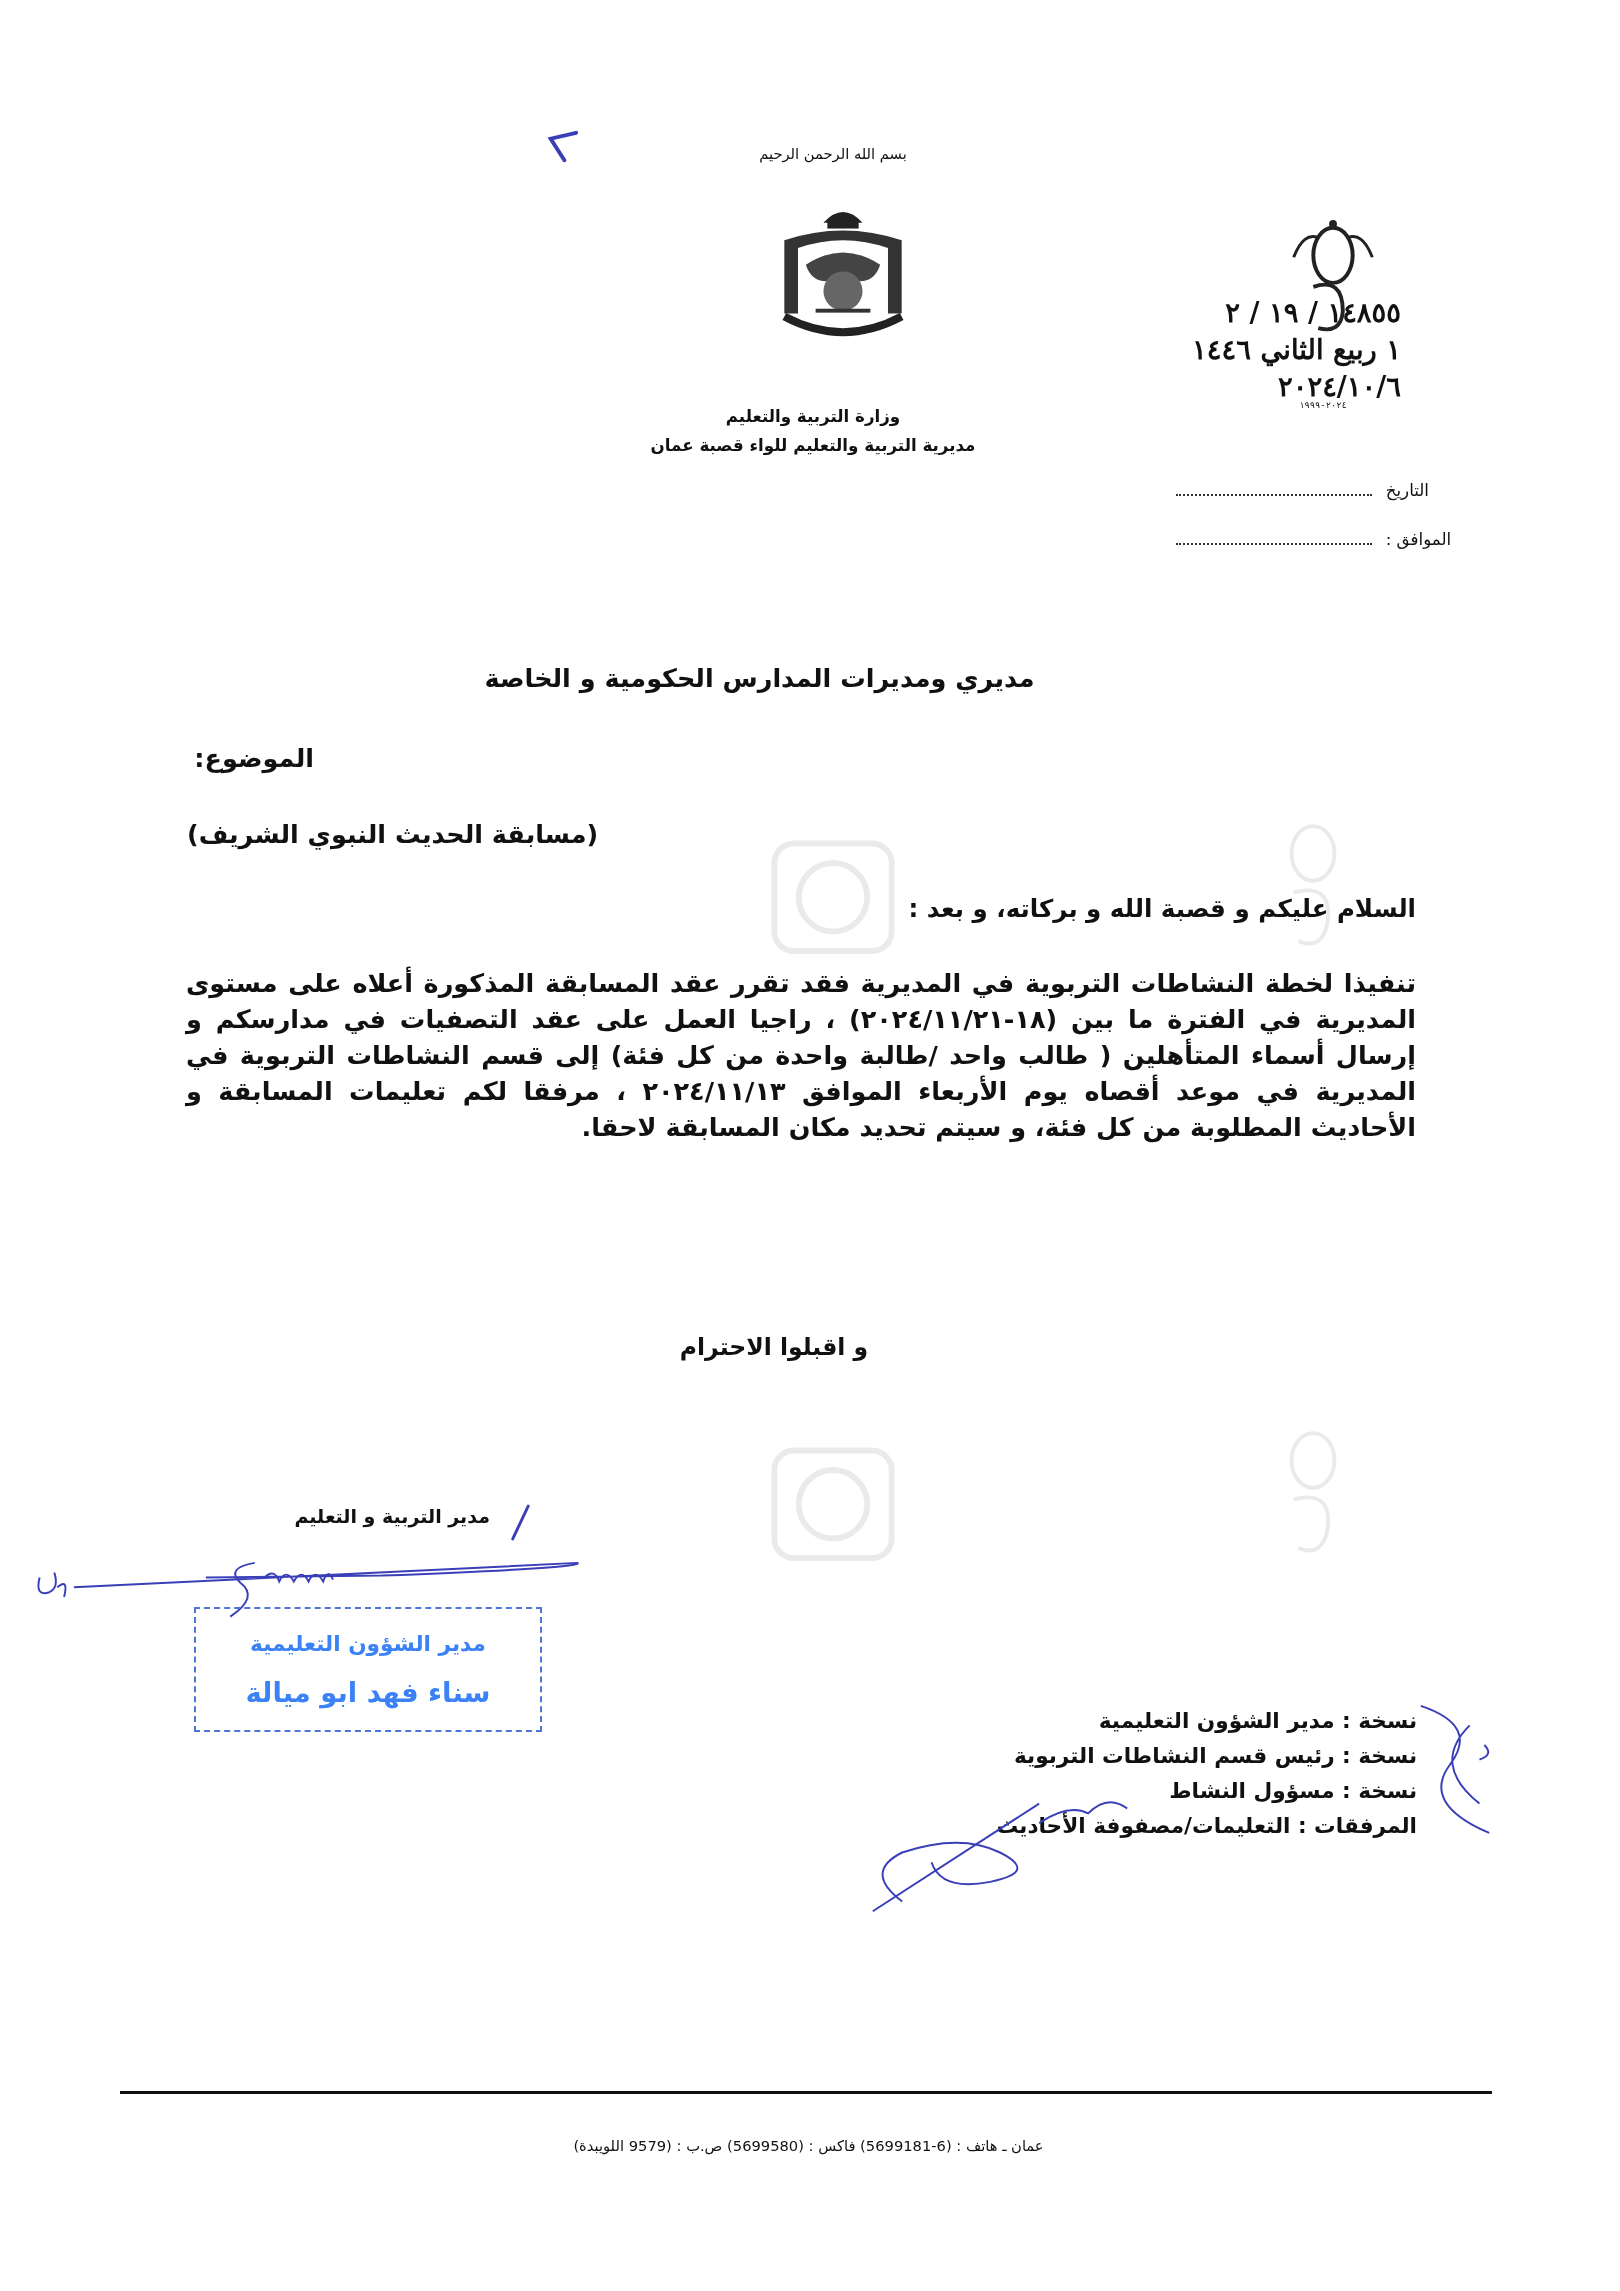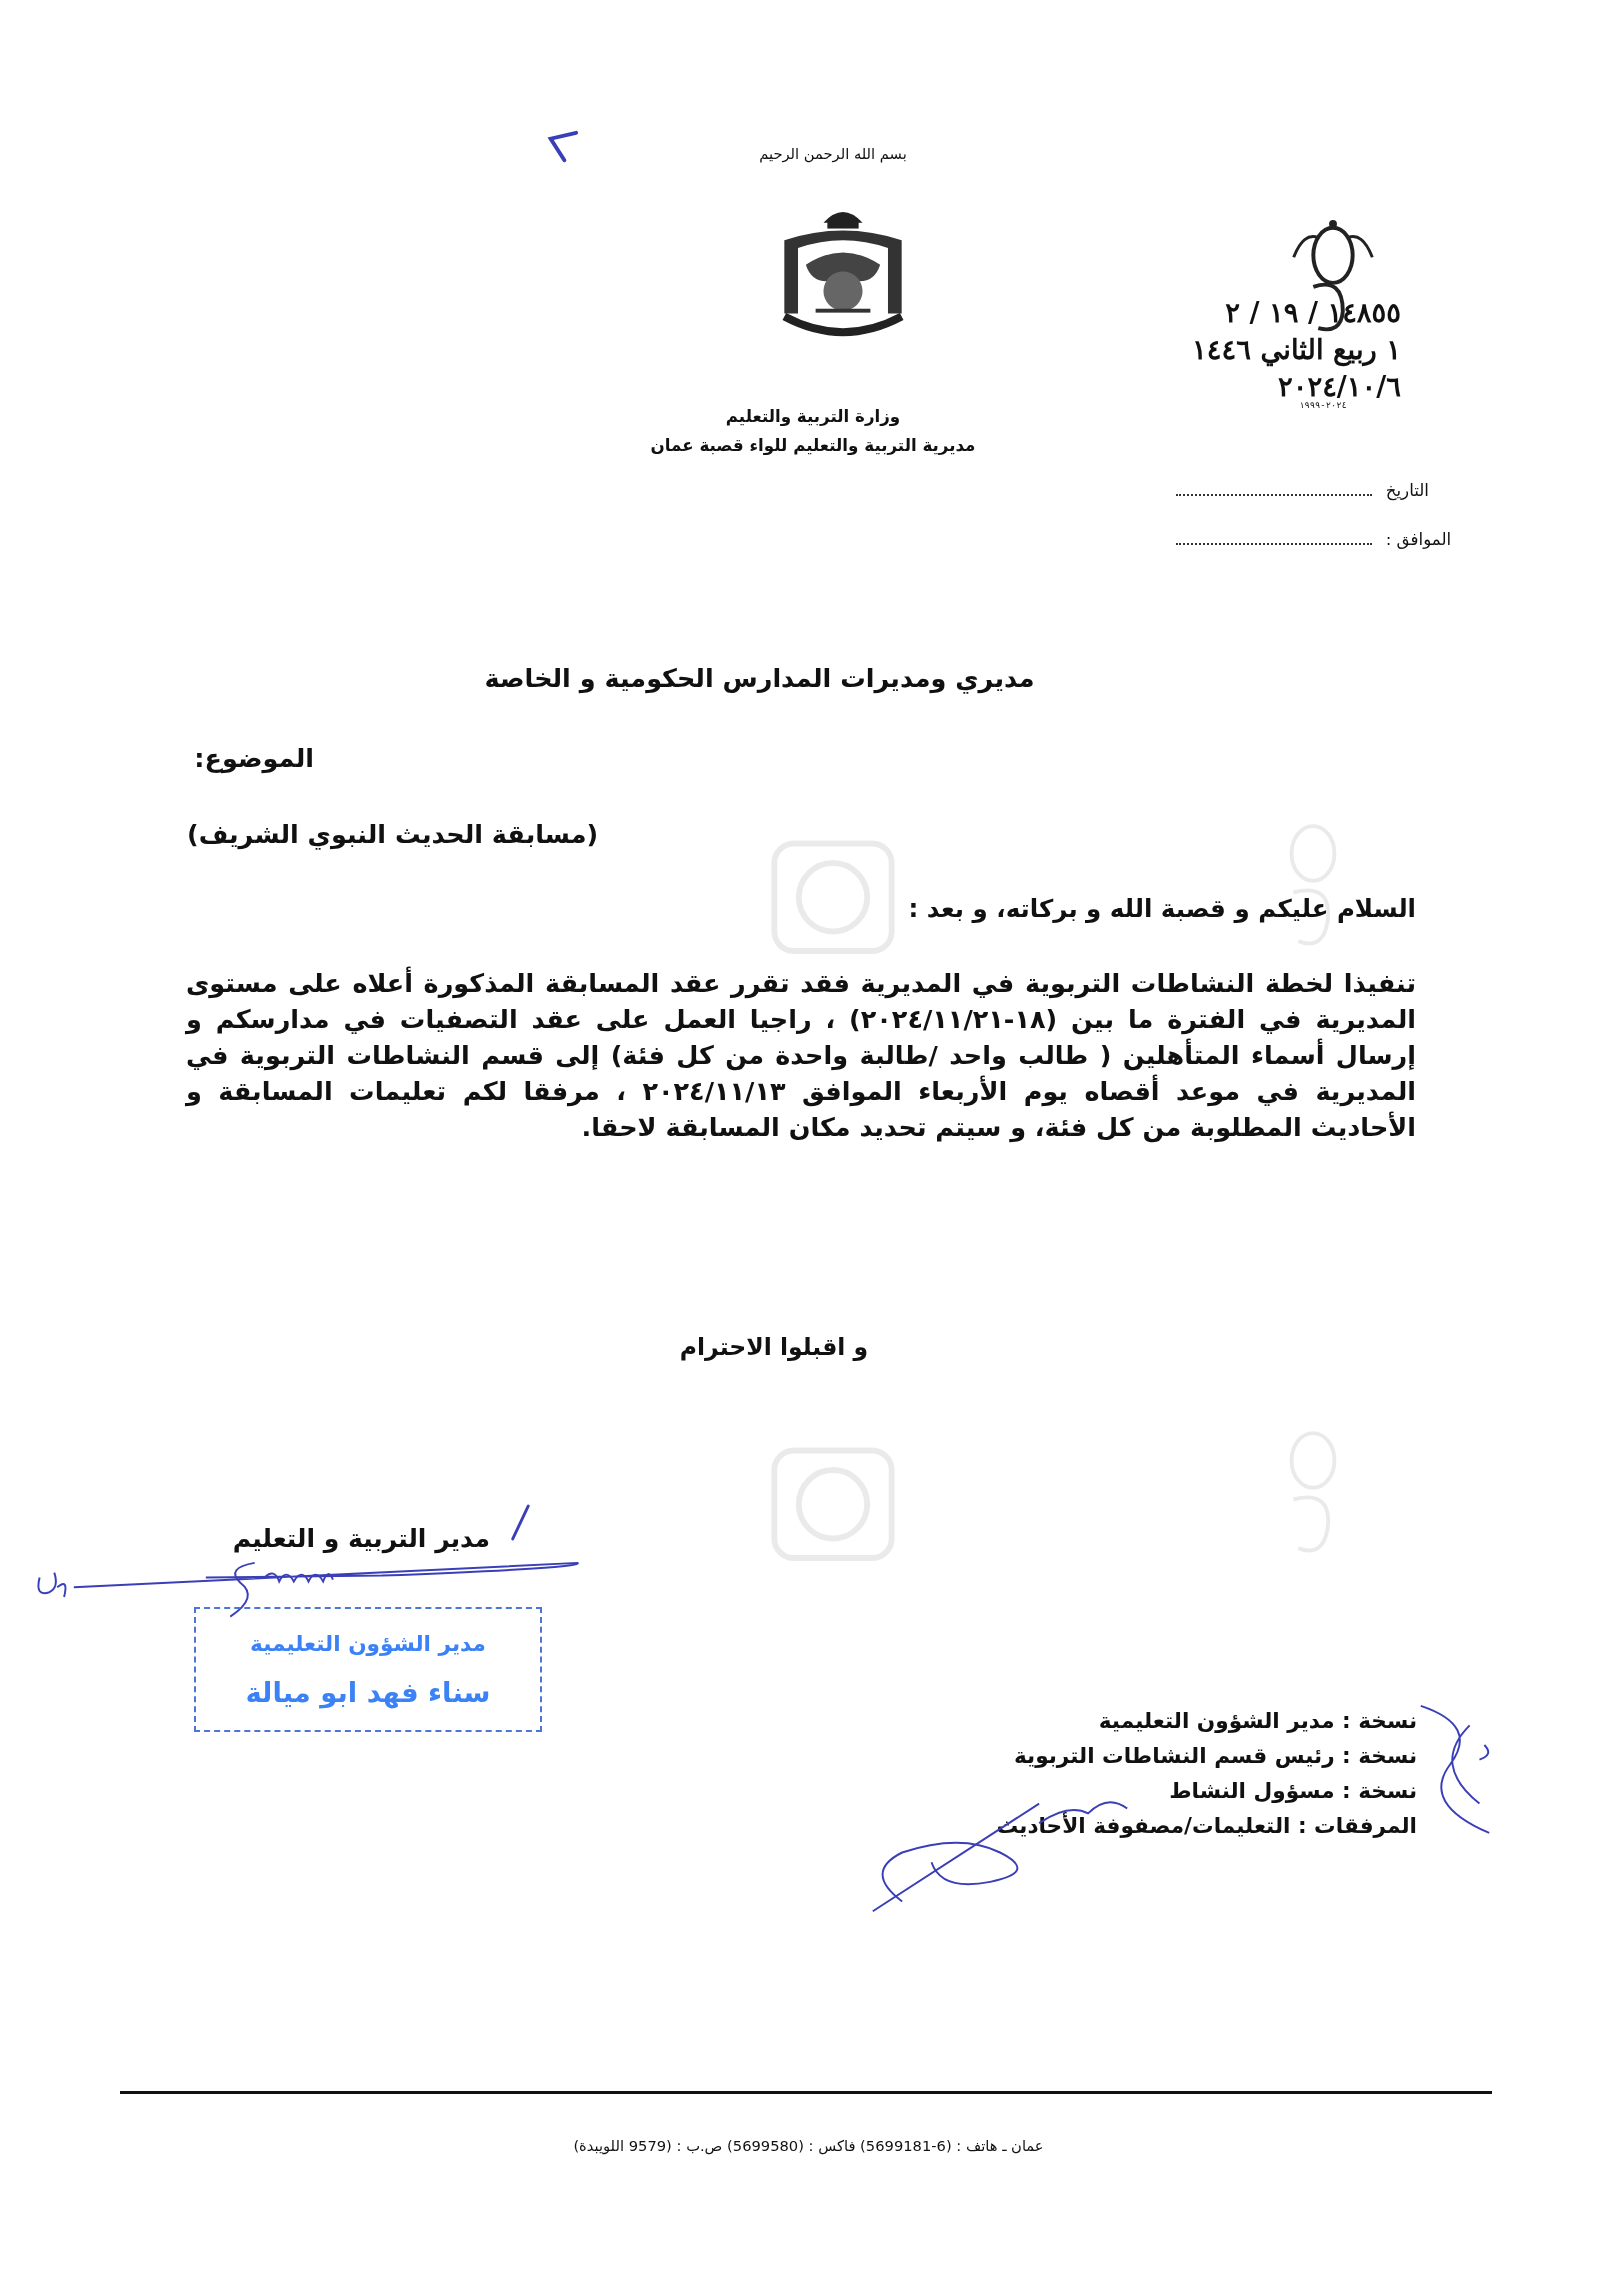--- a/index.html
+++ b/index.html
@@ -21,21 +21,21 @@
     .ref-row { display: flex; justify-content: flex-end; align-items: baseline; height: 49px; gap: 13.7px; }
     .ref-dots { flex: 0 0 196px; border-bottom: 2px dotted #333; height: 13.7px; }
 
     .addressee { left: 441px; top: 663px; width: 637px; text-align: center; font-size: 25.5px; font-weight: bold; }
     .subject-label { left: 147px; top: 743px; width: 167px; text-align: right; font-size: 25.5px; font-weight: bold; }
     .subject-value { left: 158px; top: 819px; width: 441px; text-align: left; font-size: 25.5px; font-weight: bold; direction: rtl; margin-left: 29px; }
     .greeting { left: 686px; top: 894px; width: 730px; text-align: right; font-size: 24.5px; font-weight: bold; }
     .body-text { left: 186px; top: 965px; width: 1230px; font-size: 25.5px; font-weight: bold; line-height: 36px; text-align: justify; text-align-last: right; }
     .closing { left: 637px; top: 1333px; width: 274px; text-align: center; font-size: 23.5px; font-weight: bold; }
 
-    .signer-title { left: 176px; top: 1505px; width: 314px; text-align: right; font-size: 25px; font-weight: bold; margin-top: 19px; }
+    .signer-title { left: 176px; top: 1505px; width: 314px; text-align: right; font-size: 19px; font-weight: bold; }
     .slash { left: 505px; top: 1502px; width: 29px; height: 41px; }
 
     .sig-scribble { left: 29px; top: 1558px; width: 559px; height: 88px; }
     .blue-stamp { left: 194px; top: 1607px; width: 348px; height: 125px; border: 2px dashed #4d74d9; box-sizing: border-box; color: #3b82f6; text-align: center; }
     .blue-stamp .l1 { font-size: 21.6px; font-weight: bold; margin-top: 21.6px; }
     .blue-stamp .l2 { font-size: 27.4px; font-weight: bold; margin-top: 21px; }
 
     .copies { left: 961px; top: 1703px; width: 456px; font-size: 21.6px; font-weight: bold; line-height: 35px; text-align: right; }
     .cc-scribble { left: 1411px; top: 1686px; width: 88px; height: 157px; }
     .sig2 { left: 843px; top: 1784px; width: 314px; height: 137px; }

